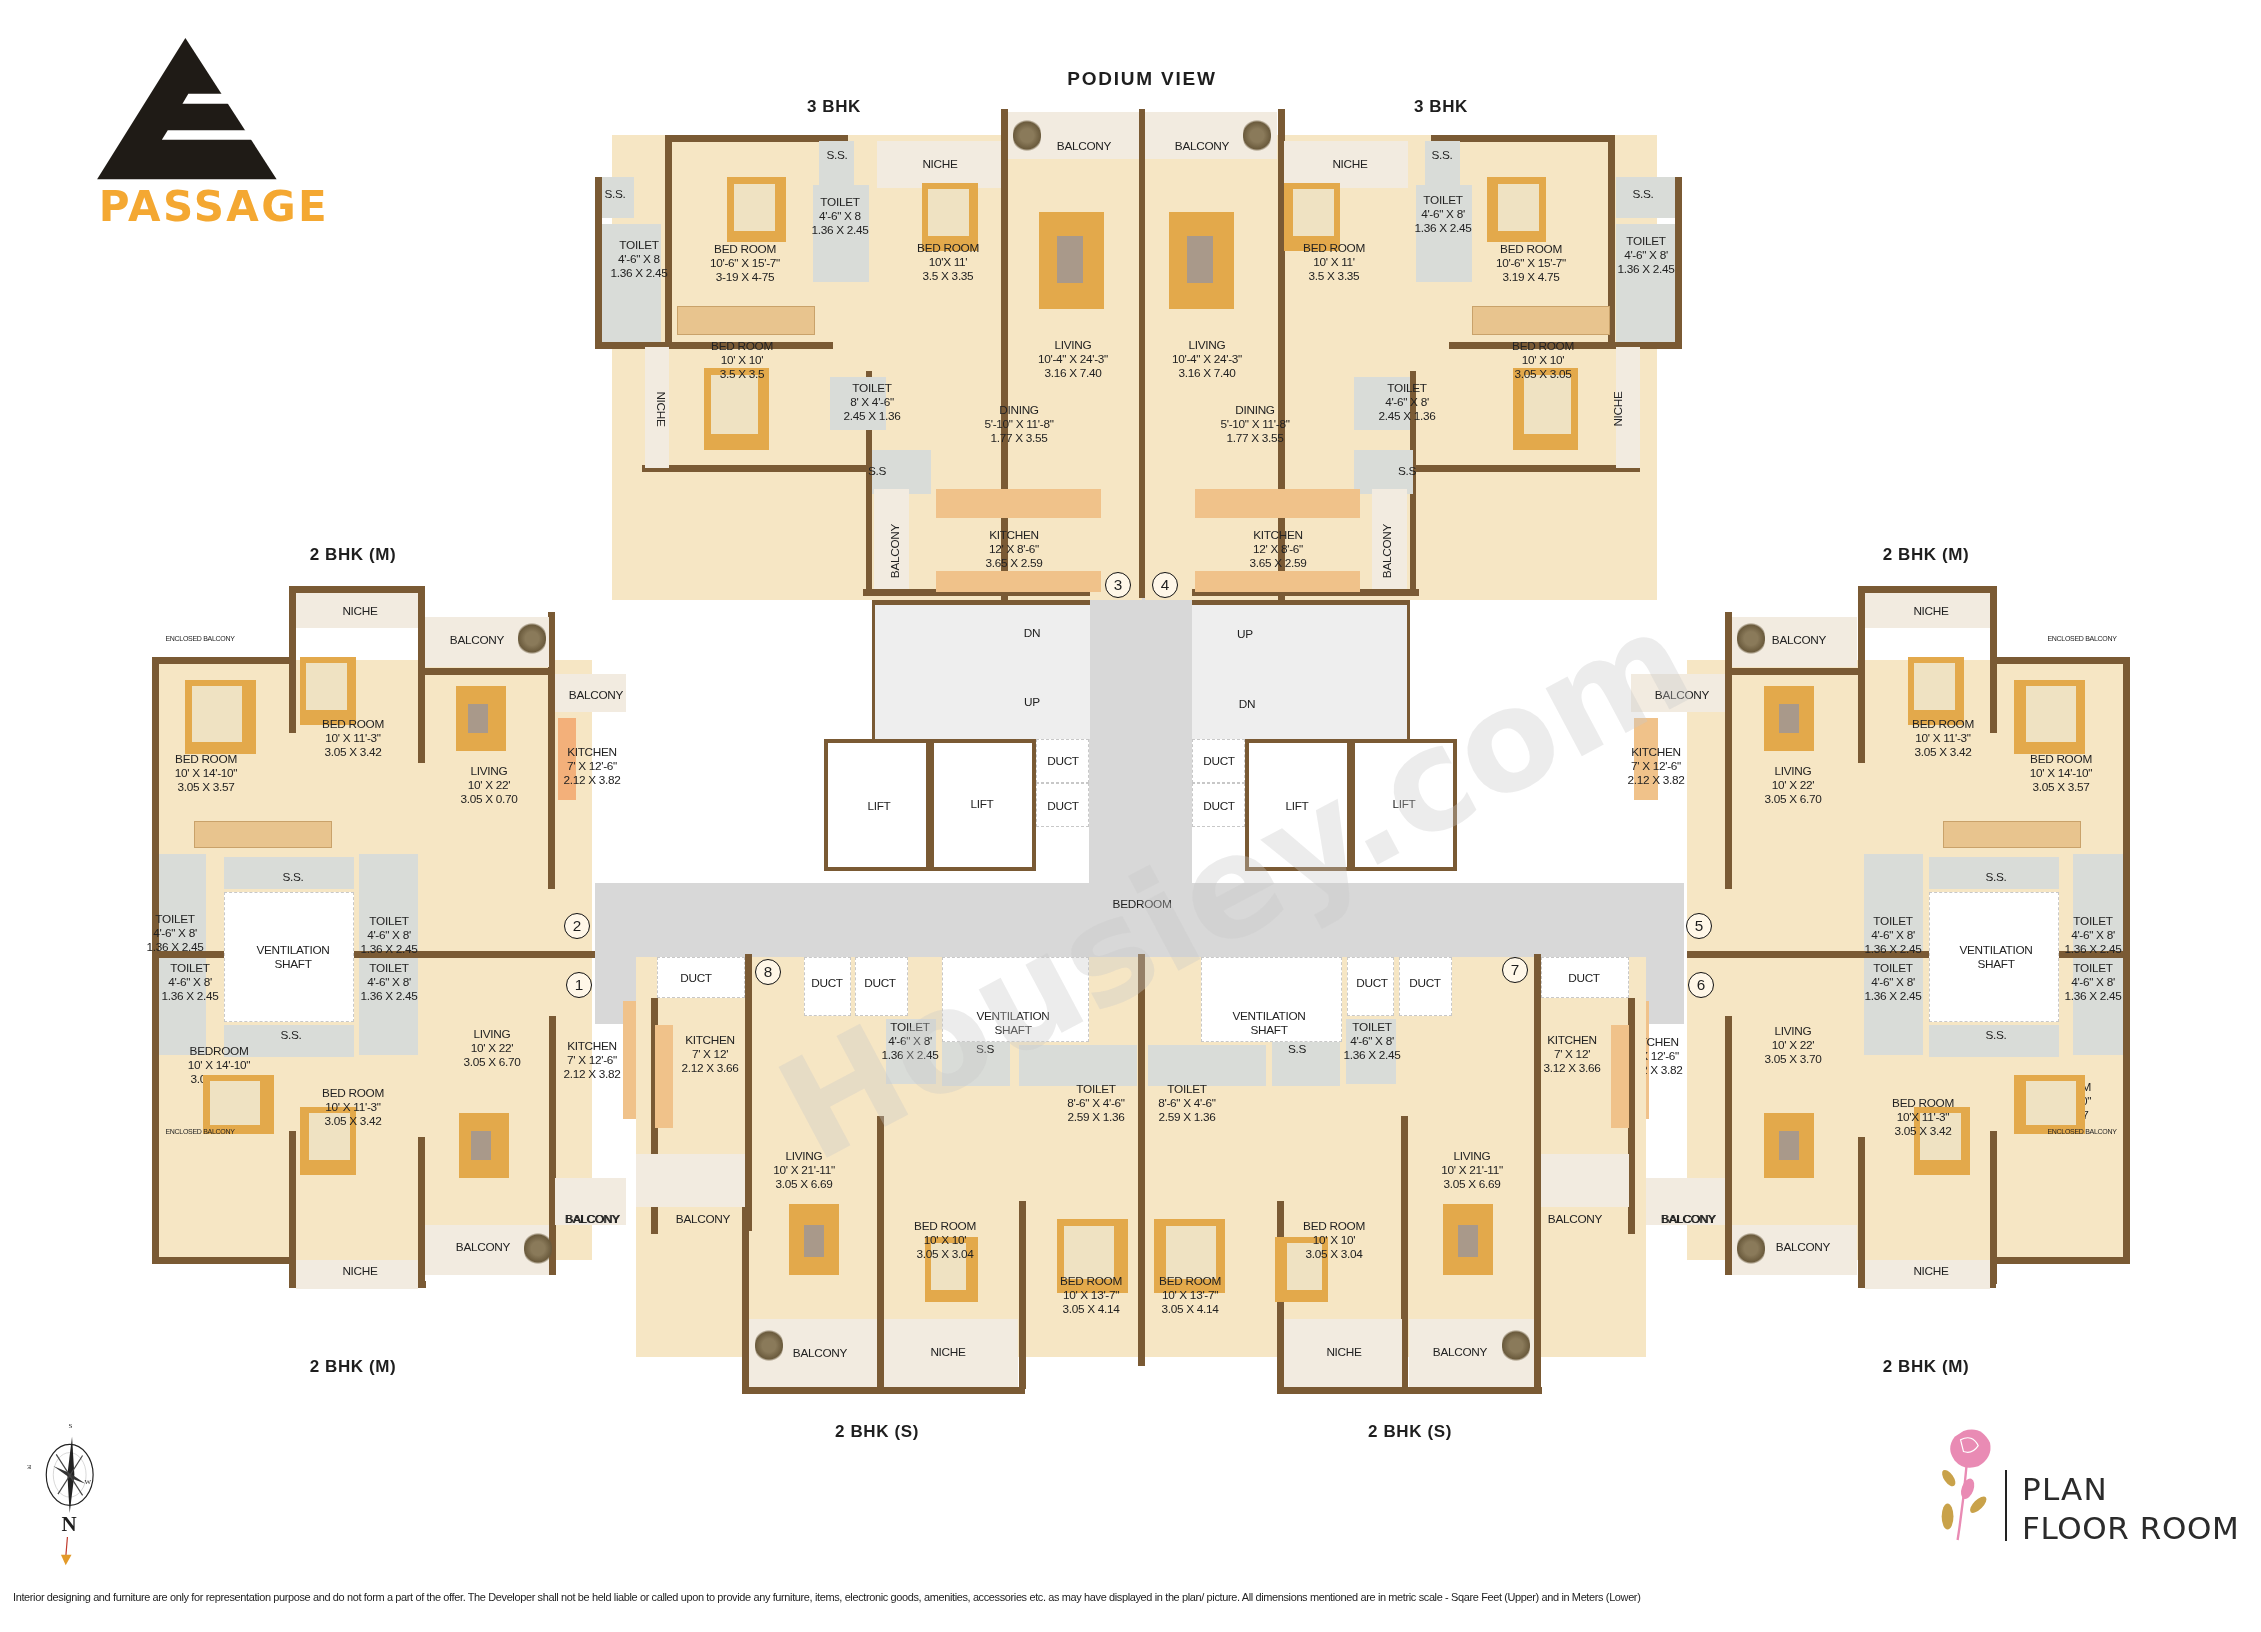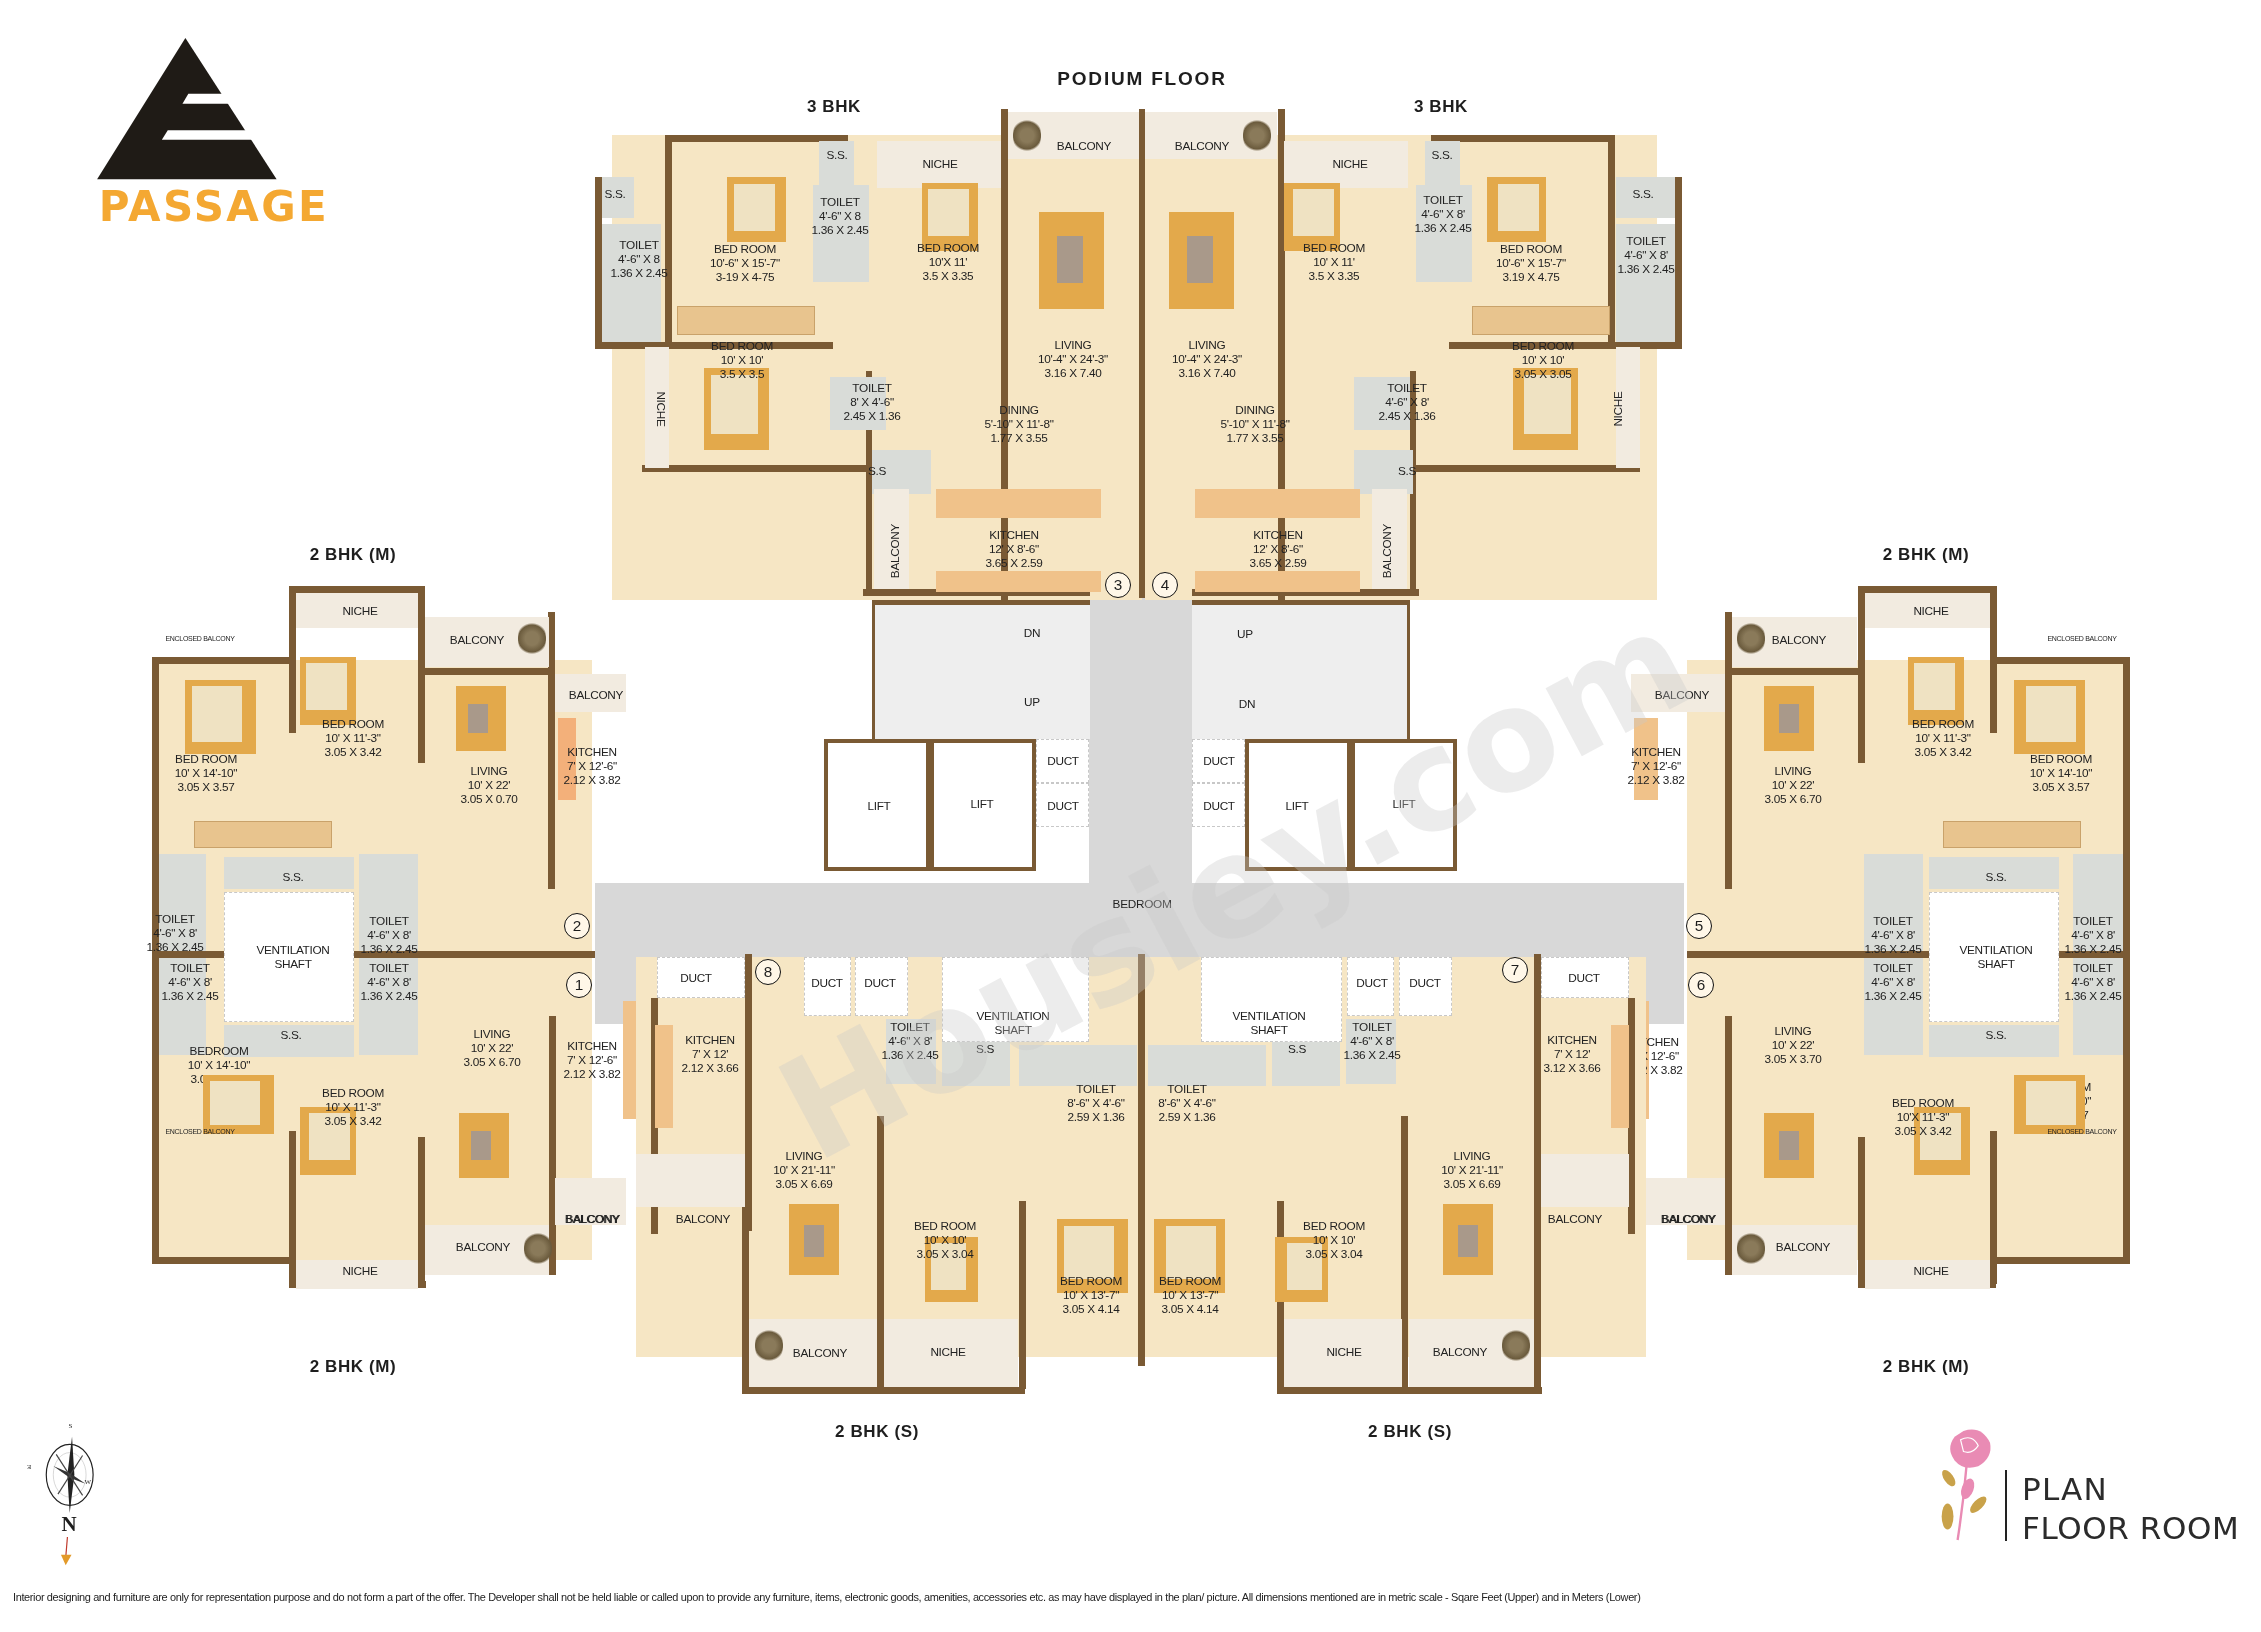--- a/index.html
+++ b/index.html
@@ -30,21 +30,21 @@
 
 <div class="abs" style="left:94px;top:35px;width:224px;height:200px;">
   <svg width="224" height="153" viewBox="0 0 380 260" style="position:absolute;left:0;top:0;">
     <polygon points="140,5 295,245 -10,245" fill="#1f1b16" transform="translate(15,0)"></polygon>
     <polygon points="145,100 215,100 230,117 135,117" fill="#ffffff" transform="translate(15,0)"></polygon>
     <polygon points="110,162 245,162 258,178 100,178" fill="#ffffff" transform="translate(15,0)"></polygon>
   </svg>
   <div style="position:absolute;left:4.7px;top:147px;font-size:42px;font-weight:bold;color:#f4a832;letter-spacing:2.4px;font-family:'DejaVu Sans',sans-serif;">PASSAGE</div>
 </div>
 
-<div class="unit-title" style="left:1142px;top:79px;font-size:19px;letter-spacing:1.8px;">PODIUM FLOOR</div>
+<div class="unit-title" style="left:1142px;top:79px;font-size:19px;letter-spacing:1.8px;">PODIUM VIEW</div>
 <div class="unit-title" style="left:834px;top:107px;">3 BHK</div>
 <div class="unit-title" style="left:1441px;top:107px;">3 BHK</div>
 <div class="unit-title" style="left:353px;top:555px;">2 BHK (M)</div>
 <div class="unit-title" style="left:1926px;top:555px;">2 BHK (M)</div>
 <div class="unit-title" style="left:353px;top:1367px;">2 BHK (M)</div>
 <div class="unit-title" style="left:1926px;top:1367px;">2 BHK (M)</div>
 <div class="unit-title" style="left:877px;top:1432px;">2 BHK (S)</div>
 <div class="unit-title" style="left:1410px;top:1432px;">2 BHK (S)</div>
 
 <div class="abs" style="left:0;top:0;width:2261px;height:1531px;">

